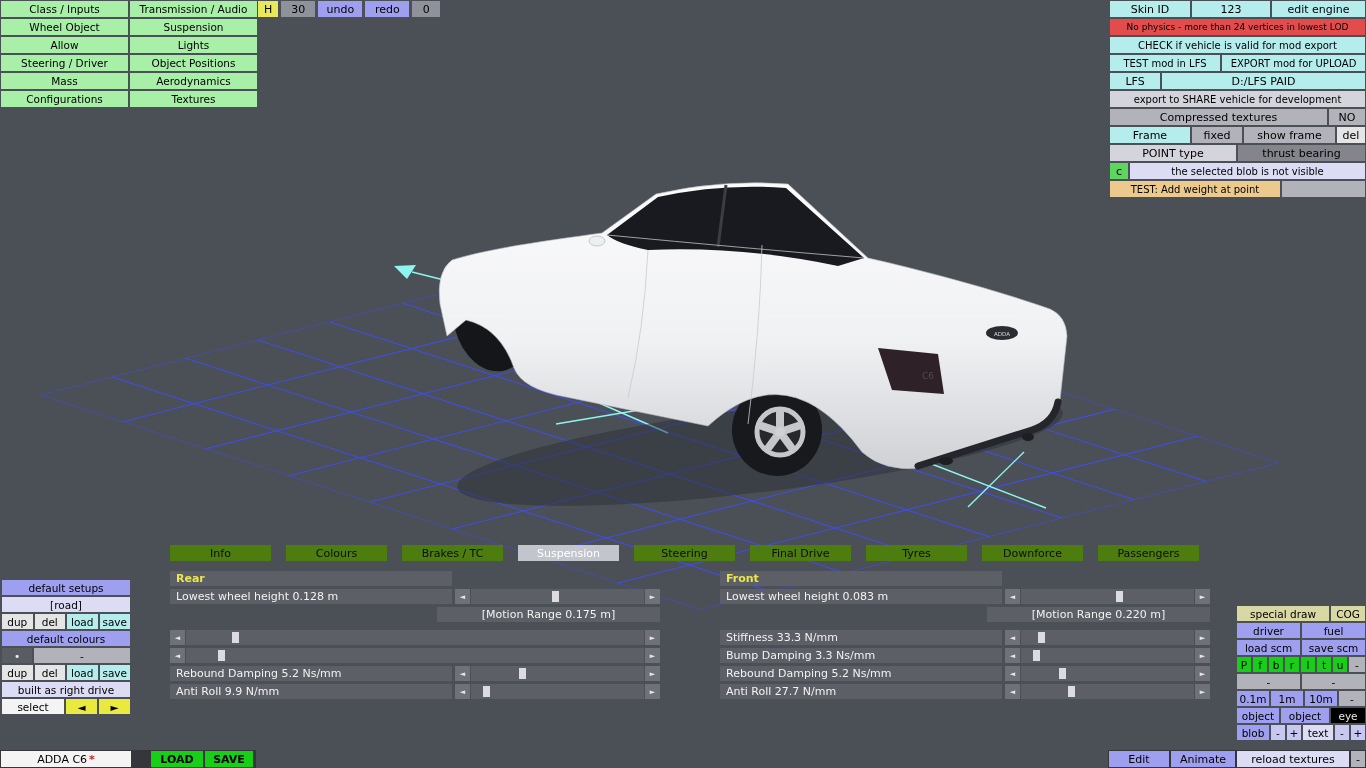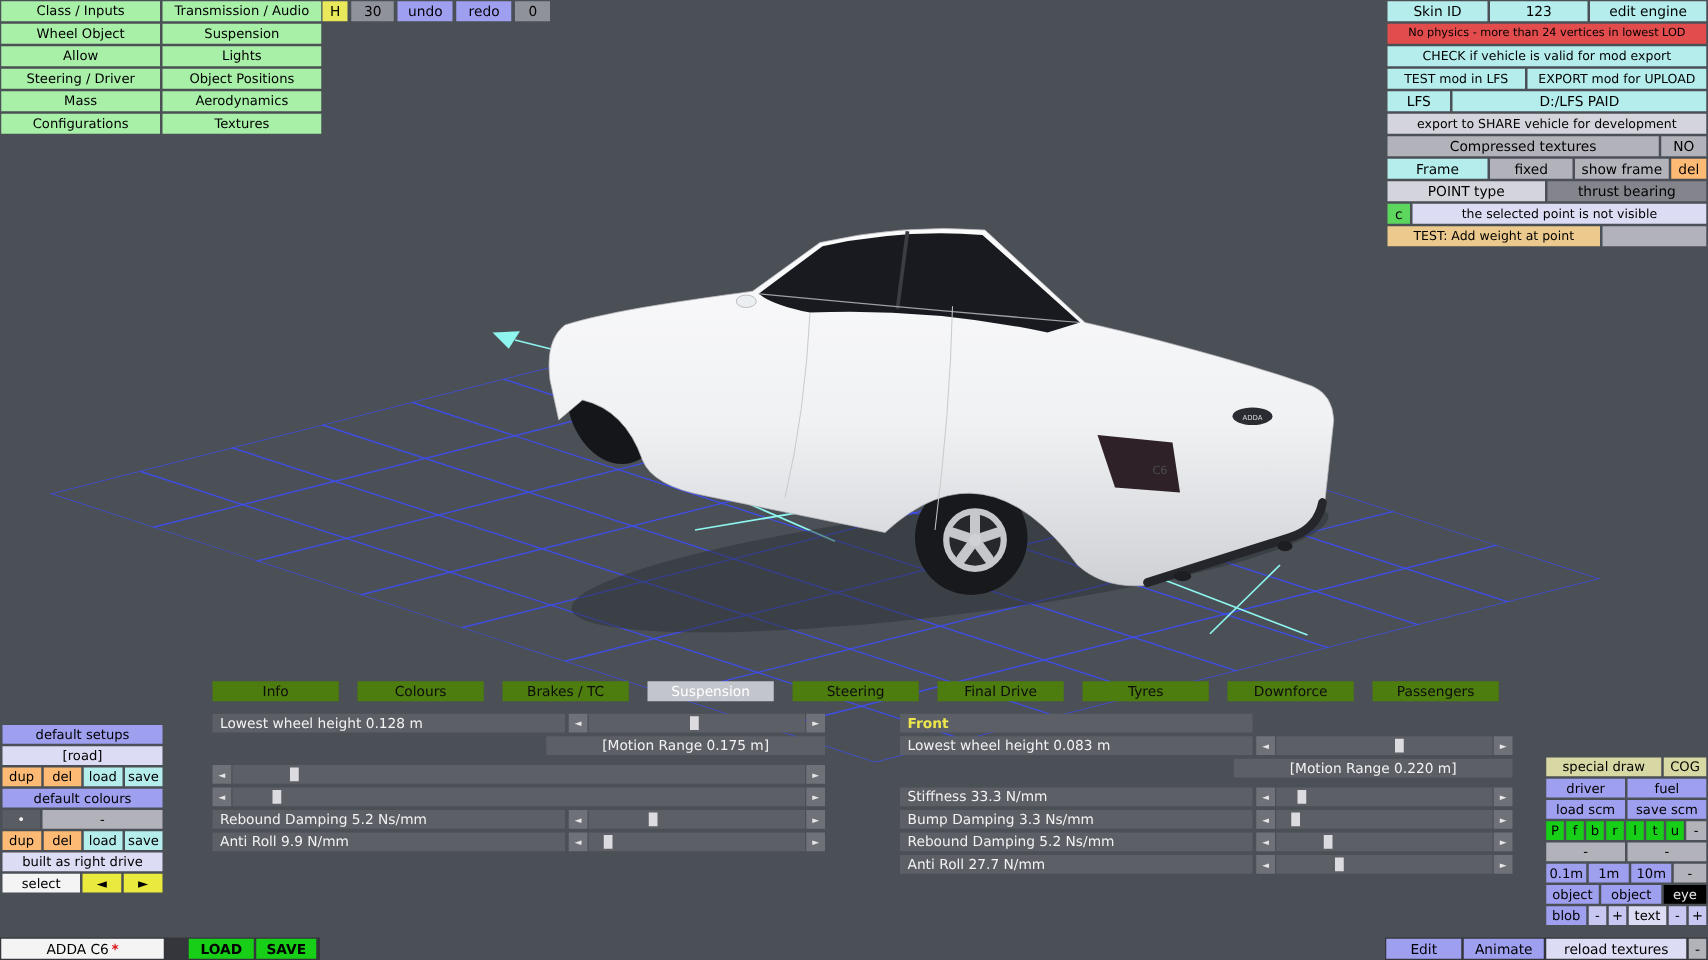--- a/index.html
+++ b/index.html
@@ -4,21 +4,21 @@
 <style>
   *{margin:0;padding:0;box-sizing:border-box;cursor:default}
   html,body{width:1366px;height:768px;overflow:hidden;background:#4b4f56;
     font-family:"DejaVu Sans",sans-serif;font-size:11px;color:#000}
   .abs{position:absolute}
   .btn{display:flex;align-items:center;justify-content:center;height:16px;
     white-space:nowrap;overflow:hidden;text-align:center}
   .row{display:flex;gap:2px}
   
   .green{background:#a8efa8}.cyan{background:#b5eded}.purple{background:#9f9ff0}
-  .purple2{background:#c7c7f2}.lav{background:#dcdcf4}.red{background:#fdba74}
+  .purple2{background:#c7c7f2}.lav{background:#dcdcf4}.red{background:#e5e5e5}
   .redrow{background:#e34c4c}.mgray{background:#b2b2ba}.lgray{background:#d4d4dc}
   .dgray{background:#84848c}.darkbtn{background:#000000;color:#e8e8e8}
   .dark2{background:#595c63;color:#f0f0f0}.tan{background:#ecca8e}.tan2{background:#d8d8a4}
   .green2{background:#5cd65c}.bgreen{background:#17cf17}.white{background:#f4f4f5}
   .yellow{background:#e9e93e}.gold{background:#e8e85a}.graybtn{background:#8f929a}
   .fs9{font-size:9px}.fs10{font-size:10px}
   
   #viewport{position:absolute;left:0;top:0;width:1366px;height:768px}
   
   #top-menu{left:1px;top:1px;display:flex;gap:2px}
@@ -210,51 +210,52 @@
   </div>
   <div class="row">
       <div class="btn lgray fs10" style="flex:1">export to SHARE vehicle for development</div>
     </div>
   <div class="row">
     <div class="btn mgray" style="flex:1">Compressed textures</div>
     <div class="btn mgray" style="width:36px">NO</div>
   </div>
   <div class="row">
     <div class="btn cyan" style="width:80px">Frame</div>
-    <div class="btn mgray" style="width:66px">fixed</div>
+    <div class="btn mgray" style="width:50px">fixed</div>
     <div class="btn mgray" style="flex:1">show frame</div>
     <div class="btn red" style="width:28px">del</div>
   </div>
   <div class="row">
     <div class="btn lgray" style="width:126px">POINT type</div>
     <div class="btn dgray" style="flex:1">thrust bearing</div>
   </div>
   <div class="row">
     <div class="btn green2" style="width:18px">c</div>
-    <div class="btn lav fs10" style="flex:1">the selected point is not visible</div>
+    <div class="btn lav fs10" style="flex:1">the selected blob is not visible</div>
   </div>
   <div class="row">
     <div class="btn tan fs10" style="width:170px">TEST: Add weight at point</div>
     <div class="btn mgray" style="flex:1"></div>
   </div>
 </div>
 
 <div id="setup-tabs" class="abs">
     <div class="tab">Info</div>
     <div class="tab">Colours</div>
     <div class="tab">Brakes / TC</div>
     <div class="tab sel">Suspension</div>
     <div class="tab">Steering</div>
     <div class="tab">Final Drive</div>
     <div class="tab">Tyres</div>
     <div class="tab">Downforce</div>
     <div class="tab">Passengers</div>
   </div>
 
 <div id="susp-rear" class="susp">
+    <div class="shead">Rear</div>
     <div class="srow">
     <div class="slabel">Lowest wheel height 0.128 m</div>
     <div class="sarrow">◄</div>
     <div class="strack">
       <div class="sknob" style="left:47%"></div>
       </div>
     <div class="sarrow">►</div>
   </div>
     <div class="smotion">
         <div class="smspace"></div>

